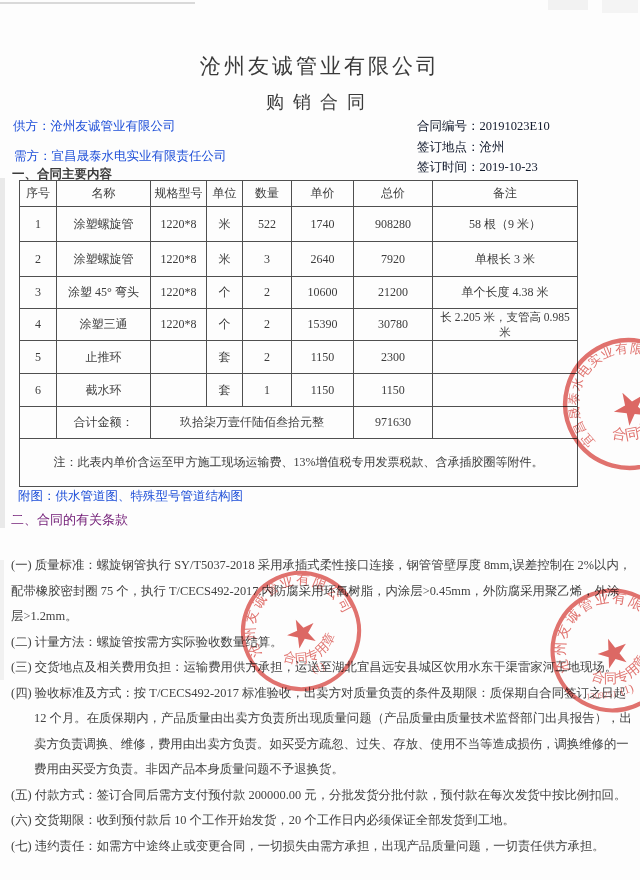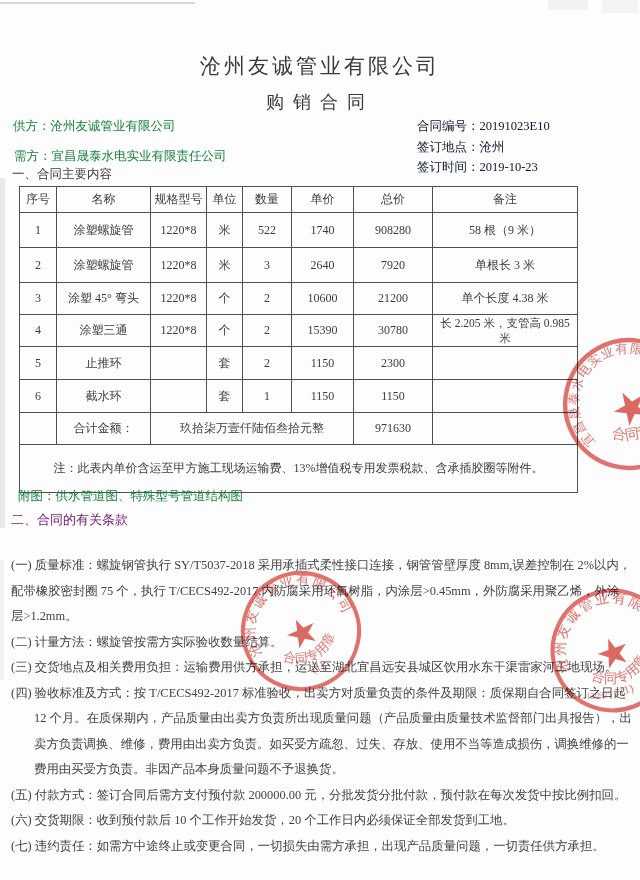--- a/index.html
+++ b/index.html
@@ -13,30 +13,30 @@
   
   .scan-top-line{left:0;top:2px;width:195px;height:2px;background:#cfcfcf;opacity:.8;}
   .scan-top-right{left:548px;top:0;width:40px;height:10px;background:#f2f2f2;}
   .scan-top-right2{left:602px;top:0;width:36px;height:13px;background:#f4f4f4;}
   .scan-left-band{left:0;top:178px;width:5px;height:350px;background:#e9e9e9;}
   .scan-left-band2{left:0;top:560px;width:4px;height:120px;background:#f1f1f1;}
 
   .title1{left:0;top:52px;width:640px;text-align:center;font-size:21px;letter-spacing:3px;color:#3a3a3a;}
   .title2{left:0;top:90px;width:640px;text-align:center;font-size:18px;letter-spacing:9px;color:#3a3a3a;}
 
-  .line{font-size:12.5px;white-space:nowrap;color:#15803d;}
+  .line{font-size:12.5px;white-space:nowrap;color:#1d4ed8;}
   .supplier{left:13px;top:118px;}
   .buyer{left:14px;top:148px;}
   .meta{left:417px;top:116px;line-height:20.5px;font-size:12.5px;color:#0f172a;}
-  .section1{left:12px;top:166px;font-size:12.5px;color:#3b3b3b;}
+  .section1{left:12px;top:166px;font-size:12.5px;color:#3b3b3b;font-weight:bold;}
   .section2{left:11px;top:511px;font-size:13px;color:#701a75;}
   .attachment{left:18px;top:488px;font-size:12.5px;}
 
   table.items{
-    position:absolute;left:19px;top:186px;width:558px;
+    position:absolute;left:19px;top:180px;width:558px;
     border-collapse:collapse;table-layout:fixed;
     font-size:12px;color:#3c3c3c;
   }
   table.items td,table.items th{
     border:1px solid #4f4f4f;text-align:center;vertical-align:middle;
     padding:0 2px;font-weight:normal;overflow:hidden;
   }
   tr.h-head{height:26px;} tr.h-r12{height:35px;} tr.h-r34{height:32px;}
   tr.h-r56{height:33px;} tr.h-total{height:32px;} tr.h-note{height:48px;}
   td.remark2{line-height:15px;font-size:11.5px;}

